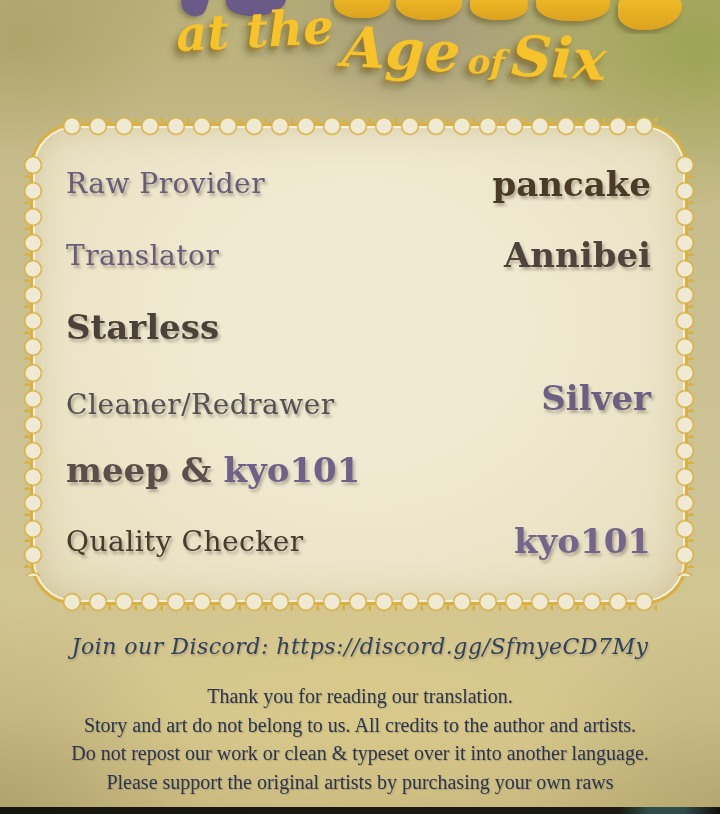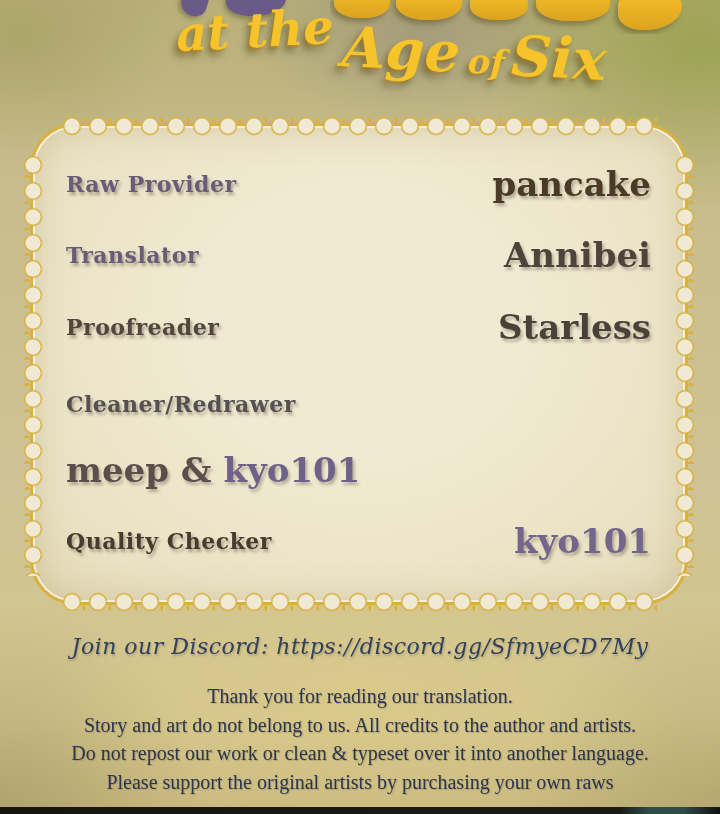--- a/index.html
+++ b/index.html
@@ -58,21 +58,21 @@
       radial-gradient(circle at 5px 26px, var(--border-gold,#d9b142) 2.5px, transparent 3.5px),
       radial-gradient(circle at 11px 13px, var(--scallop-cream,#f0e9d3) 7px, var(--border-gold,#d9b142) 8px, transparent 10px);
     background-size:22px 26px;}
   .scallop.right{right:-11px;
     background-image:
       radial-gradient(circle at 17px 26px, var(--border-gold,#d9b142) 2.5px, transparent 3.5px),
       radial-gradient(circle at 11px 13px, var(--scallop-cream,#f0e9d3) 7px, var(--border-gold,#d9b142) 8px, transparent 10px);
     background-size:22px 26px;}
   .rows{position:absolute;left:33px;right:34px;top:22px;}
   .crow{display:flex;justify-content:space-between;align-items:center;height:71.5px;}
-  .clabel{font-family:"DejaVu Serif",serif;font-weight:bold;font-size:22px;letter-spacing:.5px;
+  .clabel{font-family:"DejaVu Serif",serif;font-weight:normal;font-size:28px;letter-spacing:.5px;
     text-shadow:2px 3px 3px rgba(75,62,48,.4);white-space:nowrap;}
   .cvalue{font-family:"DejaVu Serif",serif;font-weight:bold;font-size:34px;
     text-shadow:2px 3px 3px rgba(75,62,48,.35);white-space:nowrap;}
   
   .discord{position:absolute;left:0;width:720px;top:634px;text-align:center;
     font-family:"DejaVu Serif",serif;font-style:italic;font-size:22px;letter-spacing:.5px;
     color:var(--discord-navy,#31405e);text-shadow:1px 2px 2px rgba(90,85,60,.3);}
   .footer{position:absolute;left:0;width:720px;top:682px;text-align:center;
     font-family:"Liberation Serif",serif;font-size:20px;line-height:28.5px;
     color:var(--footer-navy,#2b3550);text-shadow:1px 1px 1px rgba(110,100,70,.35);}
@@ -104,25 +104,25 @@
     <div class="rows">
         <div class="crow">
           <span class="clabel" style="color: rgb(105, 92, 120);">Raw Provider</span>
           <span class="cvalue"><span style="color: rgb(74, 58, 40);">pancake</span></span>
         </div>
         <div class="crow">
           <span class="clabel" style="color: rgb(105, 92, 120);">Translator</span>
           <span class="cvalue"><span style="color: rgb(78, 68, 60);">Annibei</span></span>
         </div>
         <div class="crow">
-          <span class="clabel" style="color: rgb(82, 71, 62);">Proofreader</span>
           <span class="cvalue"><span style="color: rgb(74, 65, 56);">Starless</span></span>
         </div>
         <div class="crow">
           <span class="clabel" style="color: rgb(85, 80, 81); margin-top: 12px;">Cleaner/Redrawer</span>
+          <span class="cvalue"><span style="color: rgb(108, 95, 131);">Silver</span></span>
         </div>
         <div class="crow">
           <span class="cvalue"><span style="color: rgb(90, 79, 75);">meep &amp; </span><span style="color: rgb(111, 98, 136);">kyo101</span></span>
         </div>
         <div class="crow">
           <span class="clabel" style="color: rgb(71, 58, 46);">Quality Checker</span>
           <span class="cvalue"><span style="color: rgb(115, 101, 140);">kyo101</span></span>
         </div>
       </div>
   </div>

